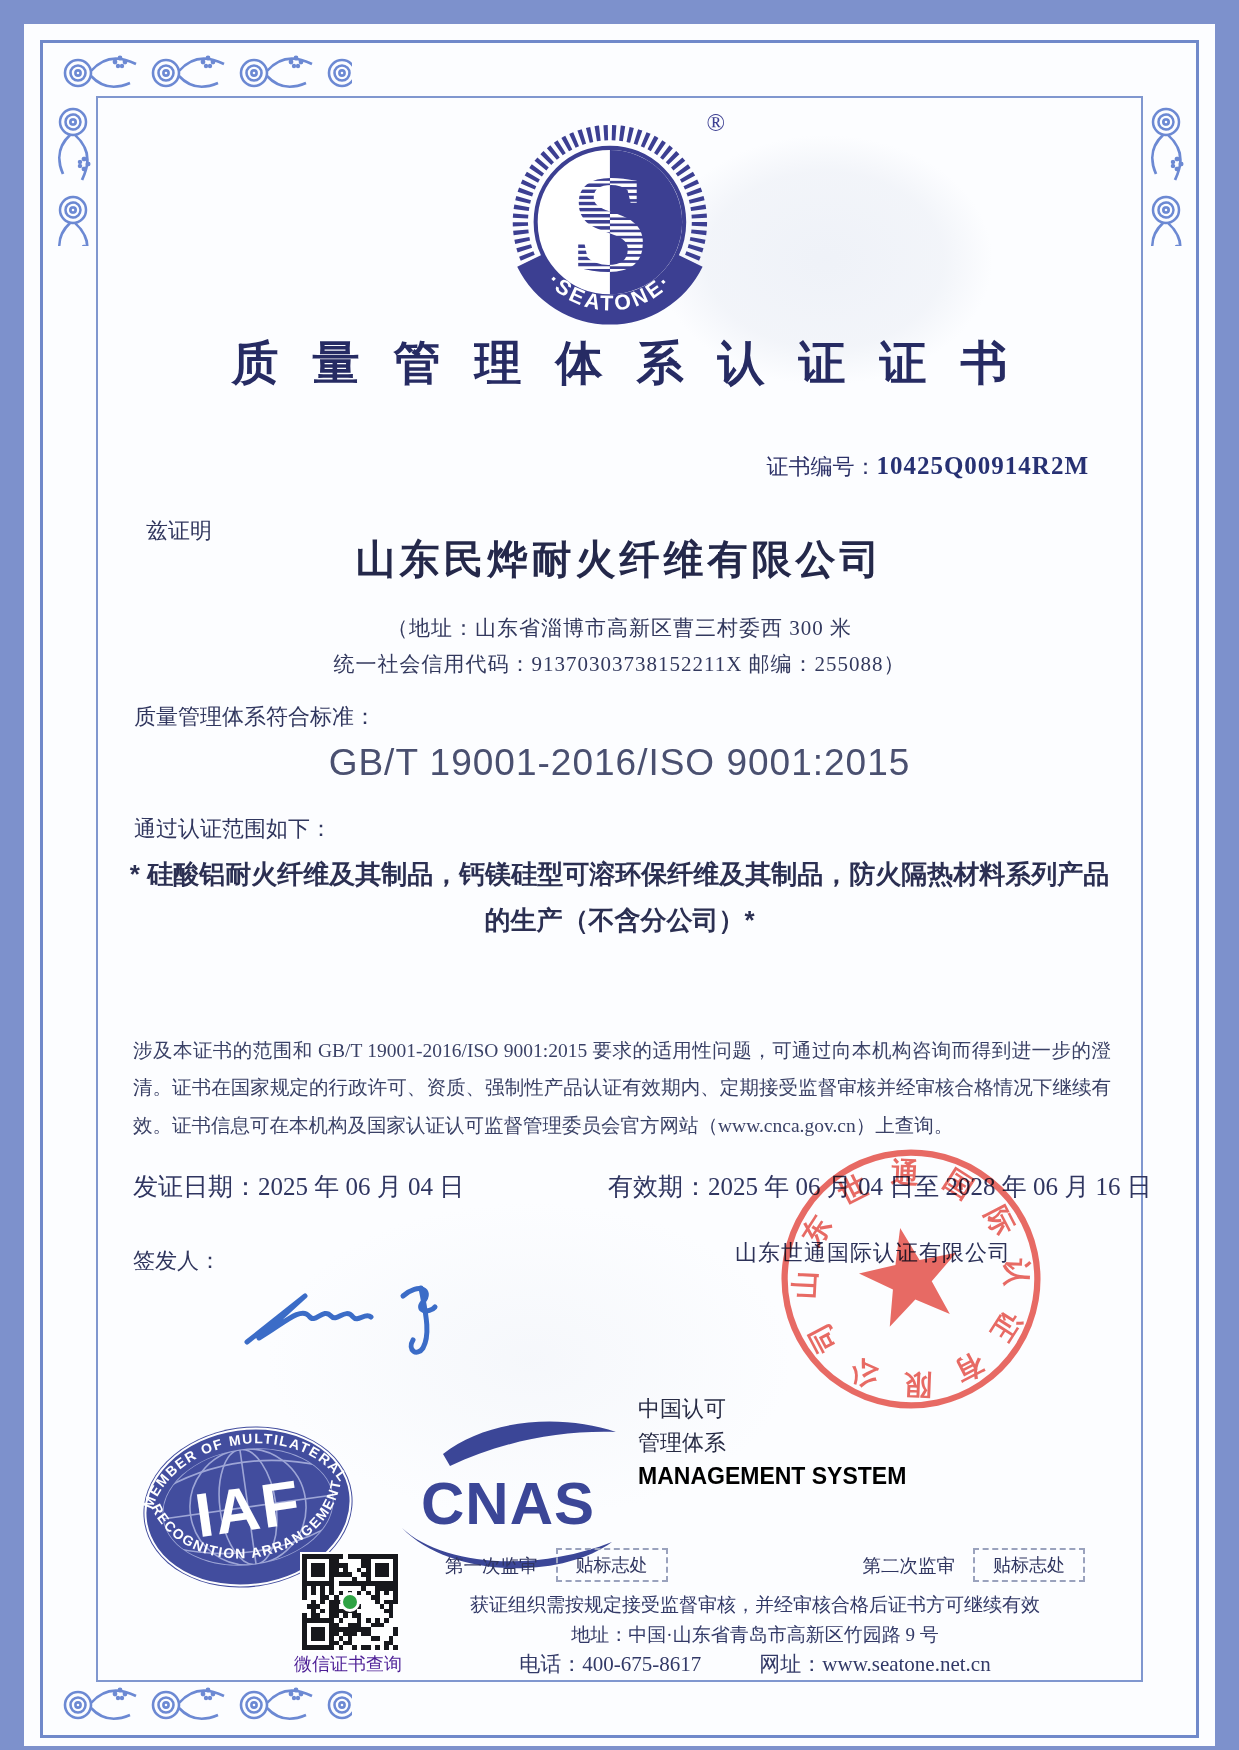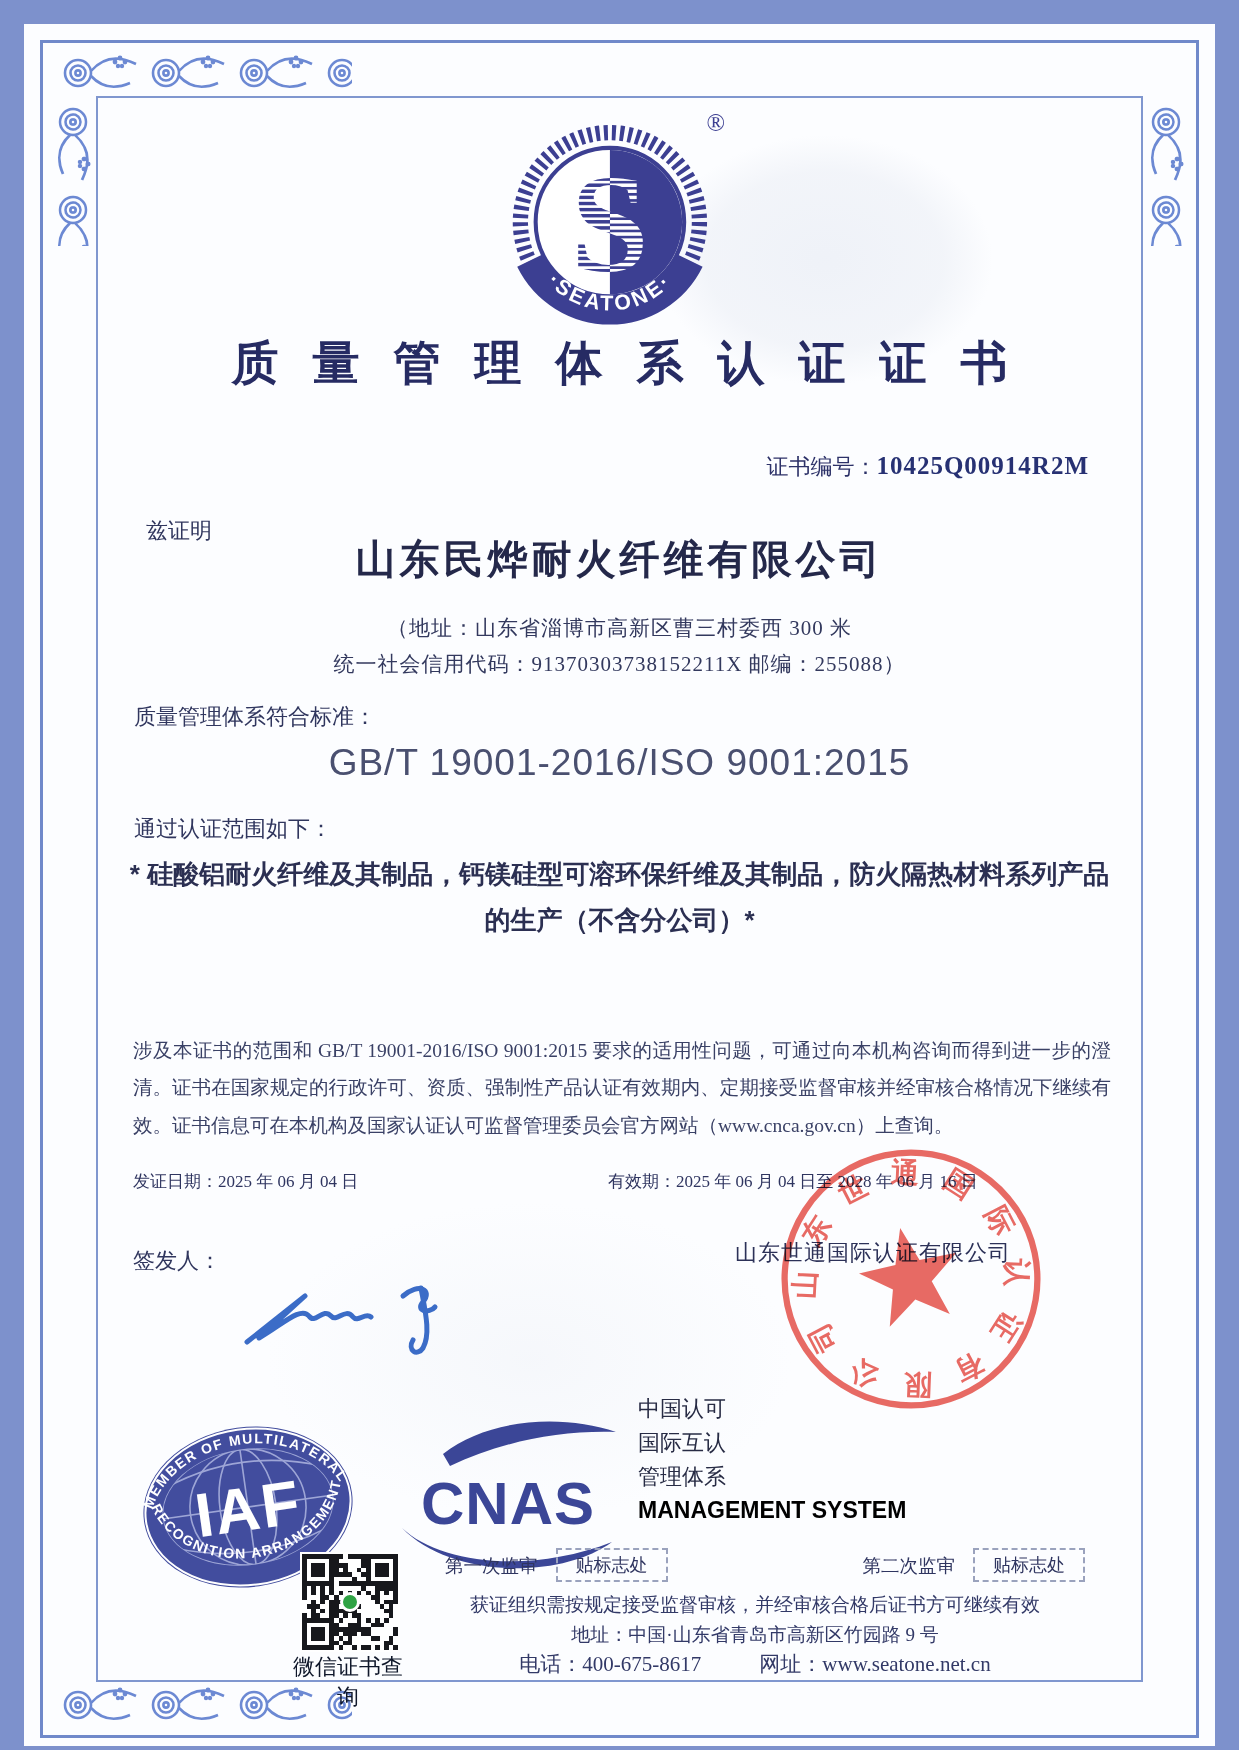--- a/index.html
+++ b/index.html
@@ -24,35 +24,35 @@
   .certno{font-size:22px;color:#2c3168;}
   .certno b{font-size:25px;color:#273173;letter-spacing:1px;}
   .lbl{font-size:22px;color:#30365e;}
   .company{font-family:"Liberation Sans","DejaVu Sans",sans-serif;font-size:40px;font-weight:700;
     color:#24284a;letter-spacing:4px;}
   .addr{font-size:21px;color:#33395e;letter-spacing:1px;}
   .stdval{font-family:"Liberation Sans","DejaVu Sans",sans-serif;font-size:37px;color:#4a5070;letter-spacing:1px;}
   .scope{font-family:"Liberation Sans","DejaVu Sans",sans-serif;font-size:26px;font-weight:700;
     color:#2b2f52;line-height:1.75;}
   .fine{font-size:19.5px;color:#3a4166;line-height:1.92;text-align:justify;}
-  .datetxt{font-size:17px;color:#2f3560;}
+  .datetxt{font-size:25px;color:#2f3560;}
   .issuer{font-size:22px;color:#2c3158;letter-spacing:1px;}
   .accred-cn{font-family:"Liberation Sans","DejaVu Sans",sans-serif;font-size:22px;color:#272b44;line-height:34px;}
   .accred-en{font-family:"Liberation Sans","DejaVu Sans",sans-serif;font-size:23px;font-weight:700;color:#000000;line-height:33px;}
   .sup-row{display:flex;align-items:center;}
   .sup-lbl{font-size:18.5px;color:#2f3560;}
   .tagbox{border:2px dashed #9aa2bd;color:#2f3560;font-size:18px;padding:3px 18px;margin-left:18px;}
   .note{font-size:19px;color:#323967;}
   .contact{display:flex;justify-content:center;gap:58px;font-size:21px;color:#323967;}
   .qrwrap{width:96px;height:96px;background:#fff;padding:2px;position:relative;}
   .qrgrid{width:100%;height:100%;display:grid;grid-template-columns:repeat(21,1fr);grid-template-rows:repeat(21,1fr);}
   .qrgrid .d{background:#17181c;}
   .qrdot{position:absolute;left:50%;top:50%;width:20px;height:20px;margin:-10px 0 0 -10px;border-radius:50%;
     background:#2fa344;border:3px solid #fff;box-sizing:border-box;}
-  .qrcap{font-size:22px;color:#0f172a;}
+  .qrcap{font-size:18px;color:#4c1d95;}
   .stamp{mix-blend-mode:multiply;opacity:.88;}
   .defs{position:absolute;width:0;height:0;}
 </style>
 </head>
 <body>
 
 <svg class="defs" aria-hidden="true">
   <defs>
     <pattern id="scrollH" width="88" height="42" patternUnits="userSpaceOnUse">
       <g stroke="#6c89d3" fill="none" stroke-width="2.6">
@@ -217,21 +217,20 @@
 </svg>
 
 <svg class="abs" style="left:388px;top:1412px;" width="240" height="170" viewBox="0 0 240 170">
   <path d="M55,42 C100,6 175,2 228,20 C172,18 112,30 62,54 Z" fill="#3b4697"></path>
   <text x="120" y="112" text-anchor="middle" font-family="Liberation Sans, sans-serif" font-size="60" font-weight="700" fill="#3b4697" letter-spacing="1">CNAS</text>
   <path d="M14,116 C52,152 142,162 224,130 C172,168 62,166 14,116 Z" fill="#3b4697"></path>
 </svg>
 
 <div class="abs" style="left:638px;top:1392px;">
   <div class="accred-cn">中国认可</div>
-  <div class="accred-cn">国际互认</div>
   <div class="accred-cn">管理体系</div>
   <div class="accred-en">MANAGEMENT SYSTEM</div>
 </div>
 
 <div class="abs qrwrap" style="left:300px;top:1552px;">
   <div class="qrgrid" id="qrgrid">
       <div class="d"></div>
       <div class="d"></div>
       <div class="d"></div>
       <div class="d"></div>

